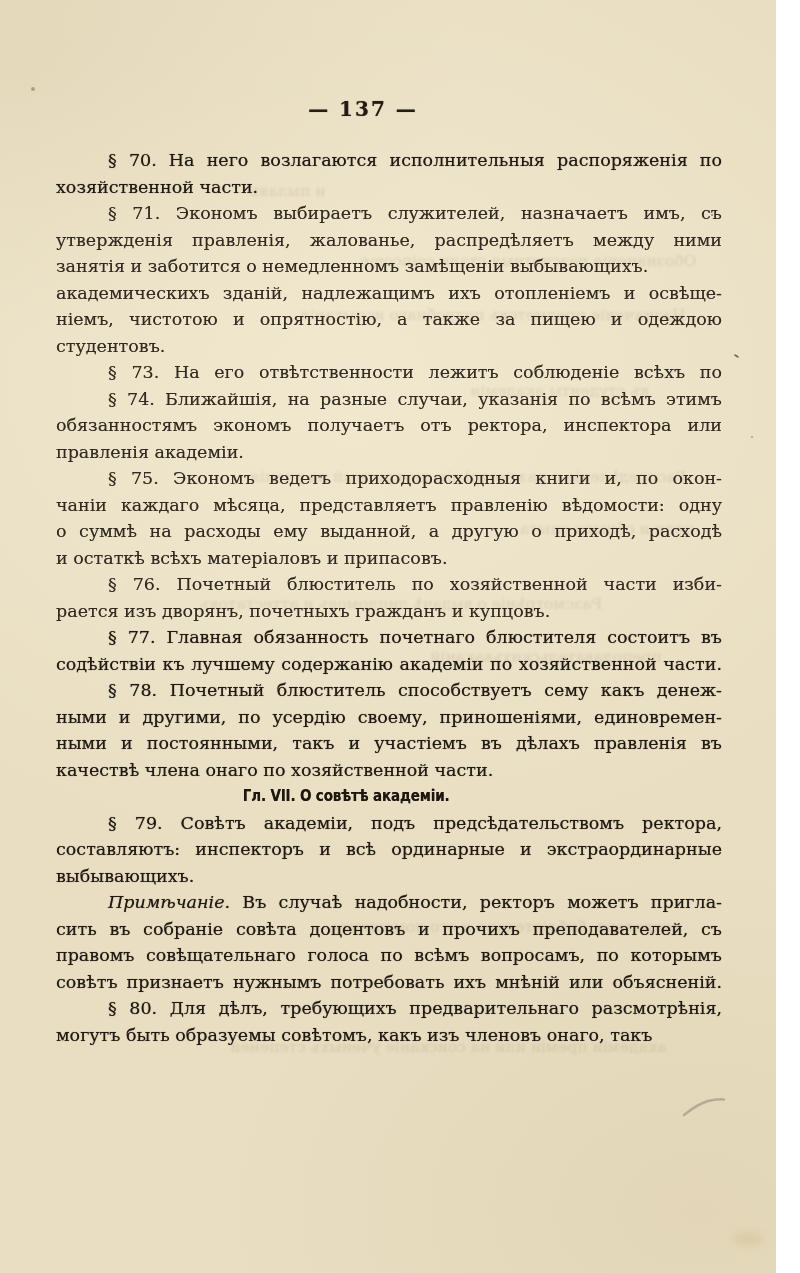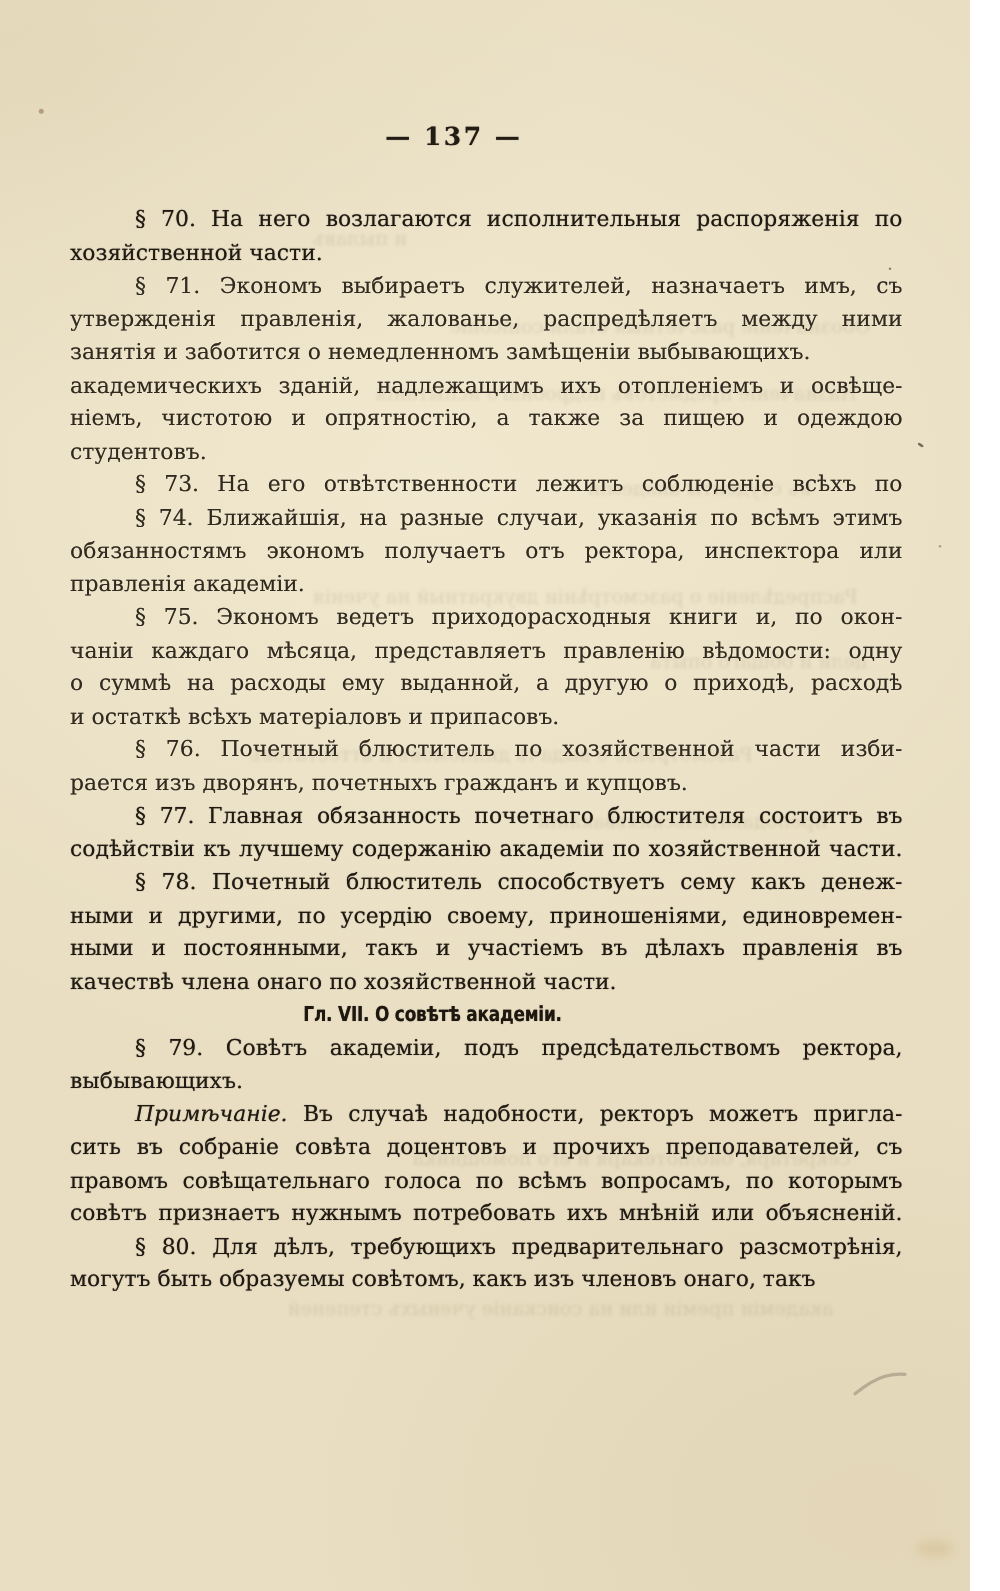--- a/index.html
+++ b/index.html
@@ -14,21 +14,21 @@
     color:#312a20;
   }
   .folio{
     position:absolute; top:95px; left:0; width:800px; height:28px;
     line-height:28px; text-align:center; transform:translateX(-37px);
     font-size:20px; font-weight:bold; color:#221c14;
     letter-spacing:2px;
     text-shadow:0 0 0.8px rgba(30,22,12,0.6);
   }
   .textblock{
-    position:absolute; left:56px; top:147px; width:666px;margin-top:16px;
+    position:absolute; left:56px; top:147px; width:666px;
   }
   .ln{
     height:26.5px; line-height:26.5px; font-size:17.5px;
     white-space:nowrap;
     text-shadow:0 0 0.5px rgba(45,35,22,0.45);
   }
   .ln.j{ white-space:normal; text-align:justify; text-align-last:justify; }
   .ln.ind{ padding-left:52px; }
   .ln.heavy{ color:#1f1912; text-shadow:0 0 0.8px rgba(25,18,10,0.65); }
   .ln .nlabel{ font-style:italic; }
@@ -93,20 +93,21 @@
     <div class="ln ind j heavy">§ 78. Почетный блюститель способствуетъ сему какъ денеж-</div>
     <div class="ln j heavy">ными и другими, по усердію своему, приношеніями, единовремен-</div>
     <div class="ln j heavy">ными и постоянными, такъ и участіемъ въ дѣлахъ правленія въ</div>
     <div class="ln heavy">качествѣ члена онаго по хозяйственной части.</div>
 
     <div class="headline">
       <span class="hspan">Гл. VII. О совѣтѣ академіи.</span>
     </div>
 
     <div class="ln ind j heavy">§ 79. Совѣтъ академіи, подъ предсѣдательствомъ ректора,</div>
+    <div class="ln j heavy">составляютъ: инспекторъ и всѣ ординарные и экстраординарные</div>
     <div class="ln heavy">выбывающихъ.</div>
     <div class="ln ind j heavy"><span class="nlabel">Примѣчаніе.</span><span> Въ случаѣ надобности, ректоръ можетъ пригла-</span></div>
     <div class="ln j heavy">сить въ собраніе совѣта доцентовъ и прочихъ преподавателей, съ</div>
     <div class="ln j heavy">правомъ совѣщательнаго голоса по всѣмъ вопросамъ, по которымъ</div>
     <div class="ln j heavy">совѣтъ признаетъ нужнымъ потребовать ихъ мнѣній или объясненій.</div>
     <div class="ln ind j heavy">§ 80. Для дѣлъ, требующихъ предварительнаго разсмотрѣнія,</div>
     <div class="ln heavy">могутъ быть образуемы совѣтомъ, какъ изъ членовъ онаго, такъ</div>
   </div>
 
   <div class="speck" style="left:31px; top:87px; width:4px; height:4px; background:#8a6b4e; opacity:.55; filter:blur(.4px);"></div>

